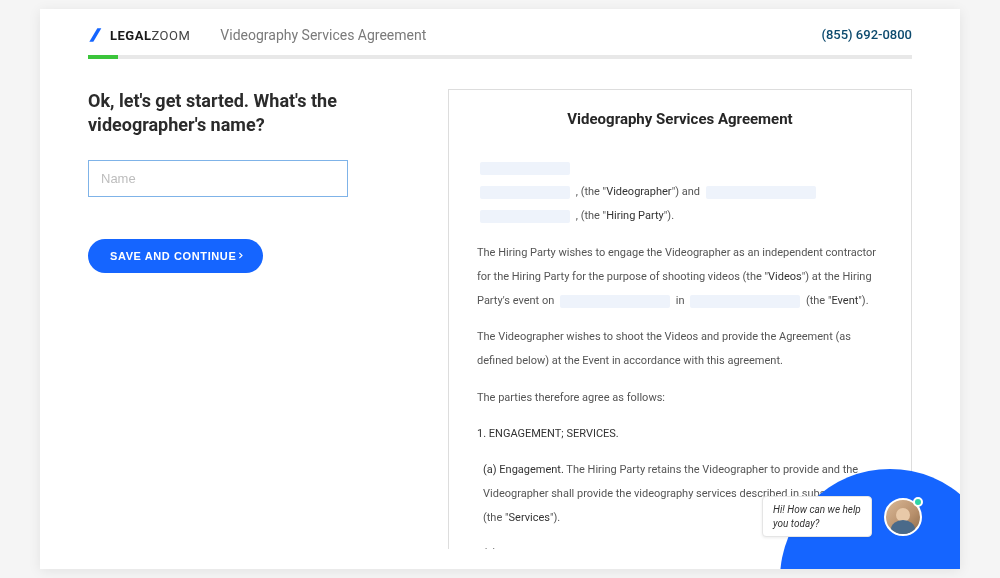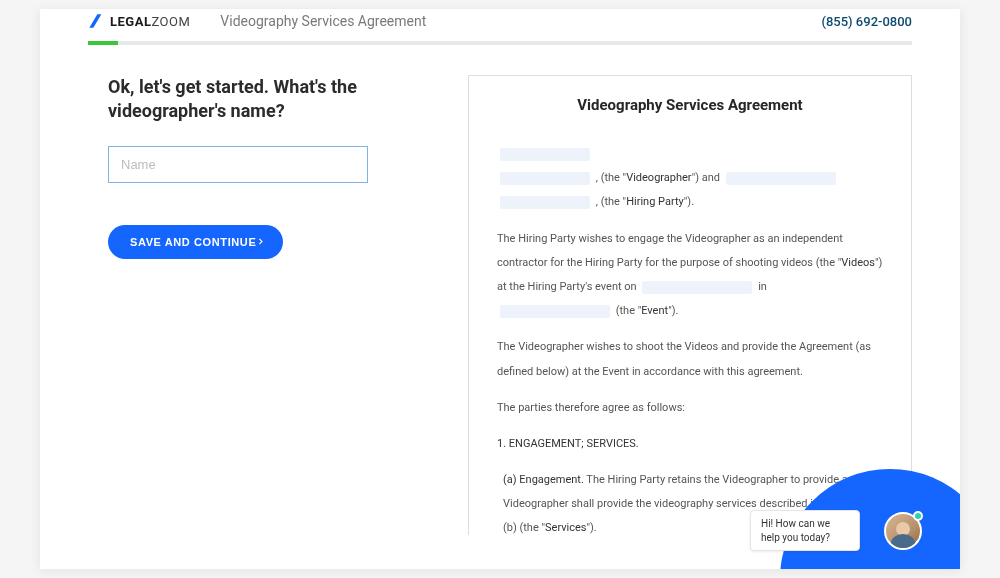--- a/index.html
+++ b/index.html
@@ -15,23 +15,23 @@
       background: #fff;
       width: 920px;
       height: 560px;
       margin: 9px auto 0;
       box-shadow: 0 2px 12px rgba(0,0,0,0.08);
       position: relative;
       overflow: hidden;
     }
     .header {
       display: flex;
-      align-items: flex-end;
+      align-items: flex-start;
       justify-content: space-between;
-      padding: 4px 48px 12px;
+      padding: 18px 48px 12px;
     }
     .header-left { display: flex; align-items: center; gap: 30px; }
     .logo { display: flex; align-items: center; gap: 6px; }
     .logo-icon { width: 16px; height: 16px; }
     .logo-text {
       font-weight: 700;
       font-size: 13px;
       letter-spacing: 0.5px;
       color: #1a1a1a;
     }
@@ -59,21 +59,21 @@
       height: 100%;
       width: 30px;
       background: #3bc53b;
     }
     .body {
       display: flex;
       padding: 30px 48px 0;
       gap: 20px;
       height: calc(100% - 70px);
     }
-    .left-pane { width: 340px; flex-shrink: 0; margin-left: 20px; }
+    .left-pane { width: 340px; flex-shrink: 0; }
     .question {
       font-size: 18px;
       color: #2b2b2b;
       line-height: 1.35;
       margin-bottom: 22px;
     }
     .text-input {
       width: 260px;
       padding: 10px 12px;
       border: 1px solid #7fb3e8;
@@ -136,25 +136,26 @@
       bottom: -120px;
       width: 220px;
       height: 220px;
       background: #1565ff;
       border-radius: 50%;
       z-index: 1;
     }
     .chat-widget {
       position: absolute;
       right: 38px;
-      bottom: 18px;
+      bottom: 32px;
       display: flex;
       align-items: center;
-      gap: 24px;
+      gap: 12px;
       z-index: 3;
+      font-style: italic;
     }
     .chat-bubble {
       background: #fff;
       border: 1px solid #e5e5e5;
       border-radius: 4px;
       padding: 6px 10px;
       font-size: 10px;
       color: #333;
       line-height: 1.35;
       max-width: 110px;

